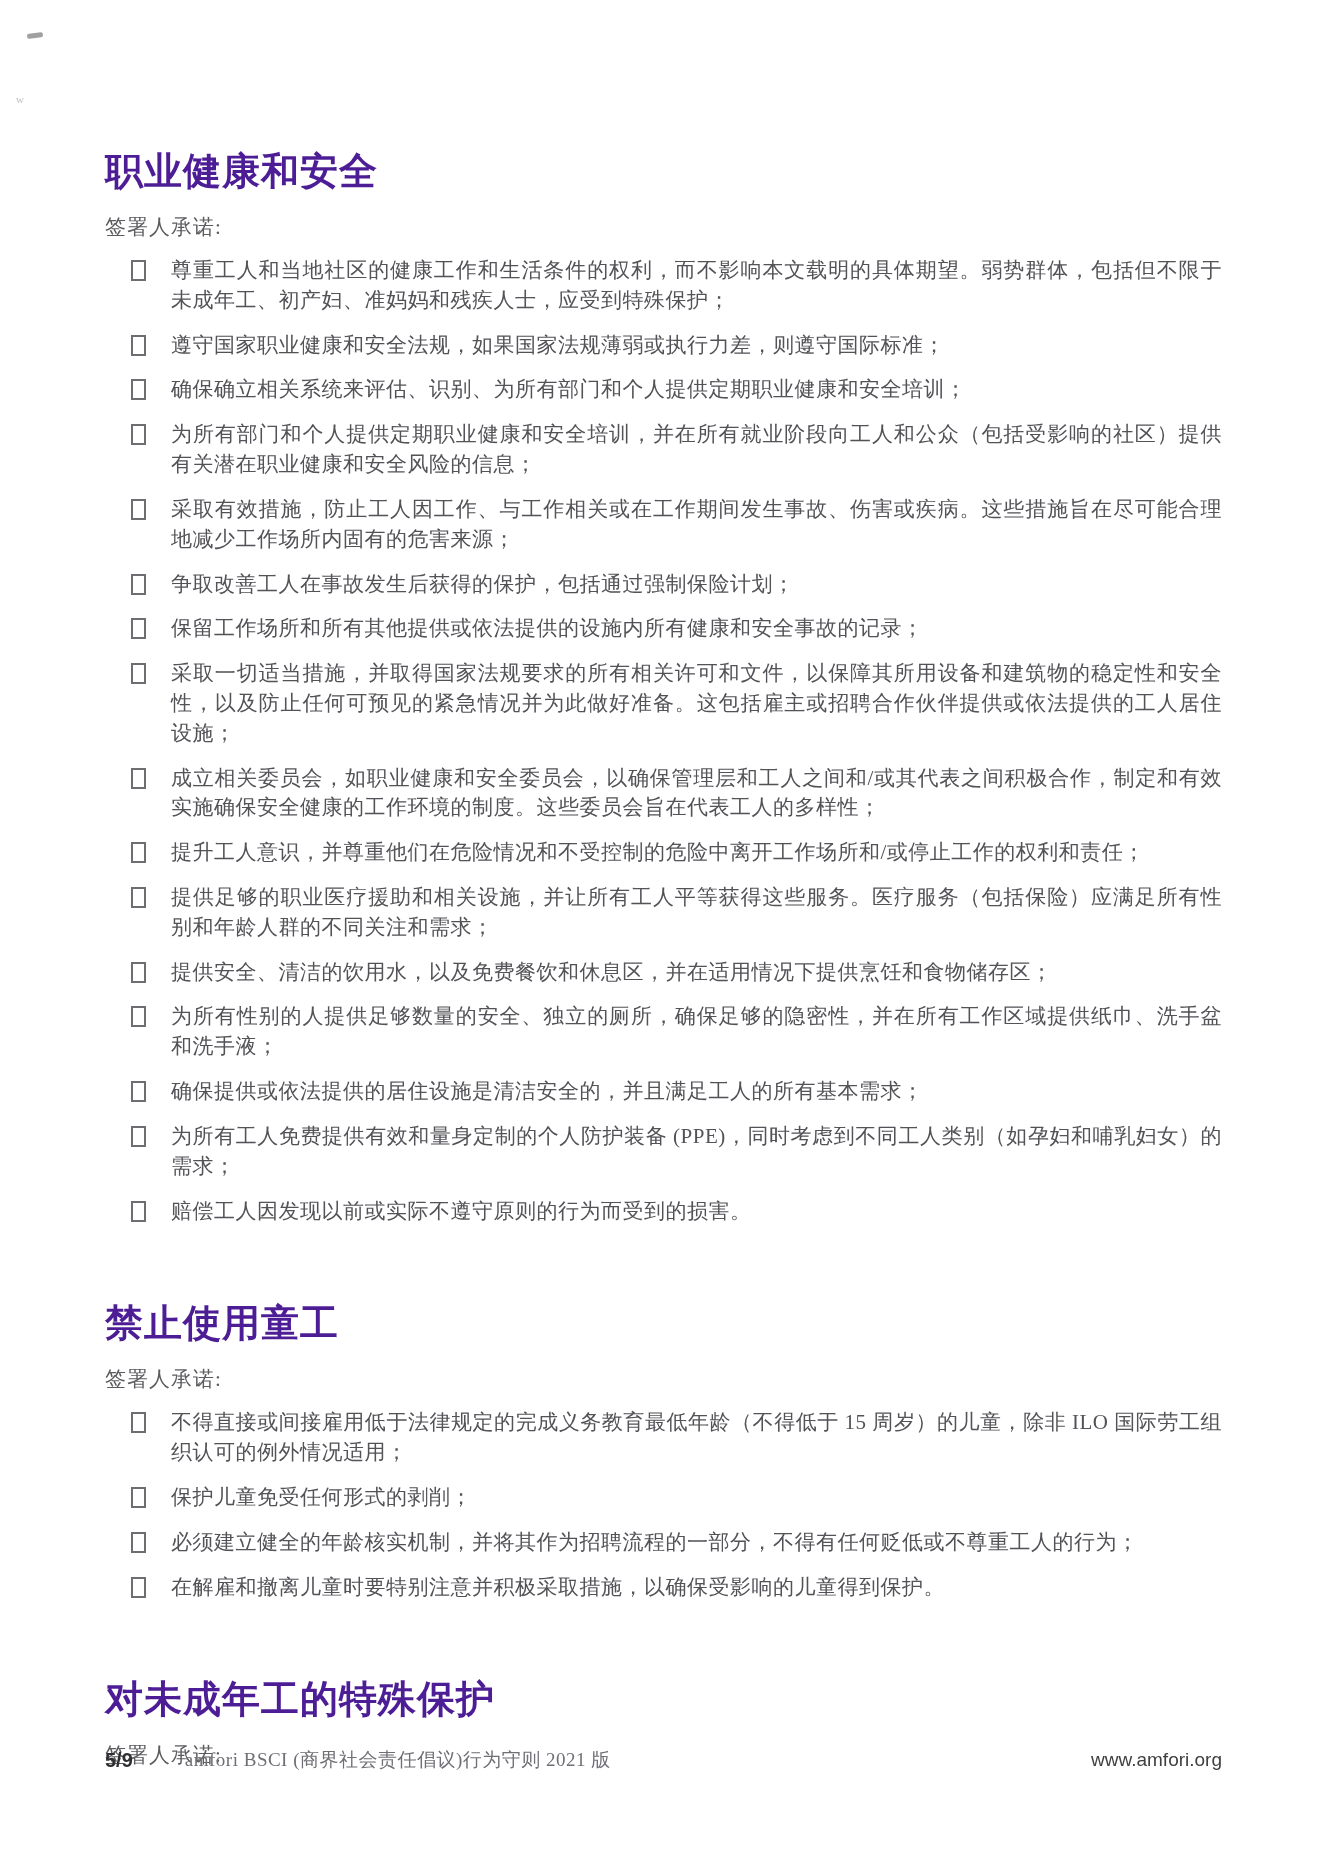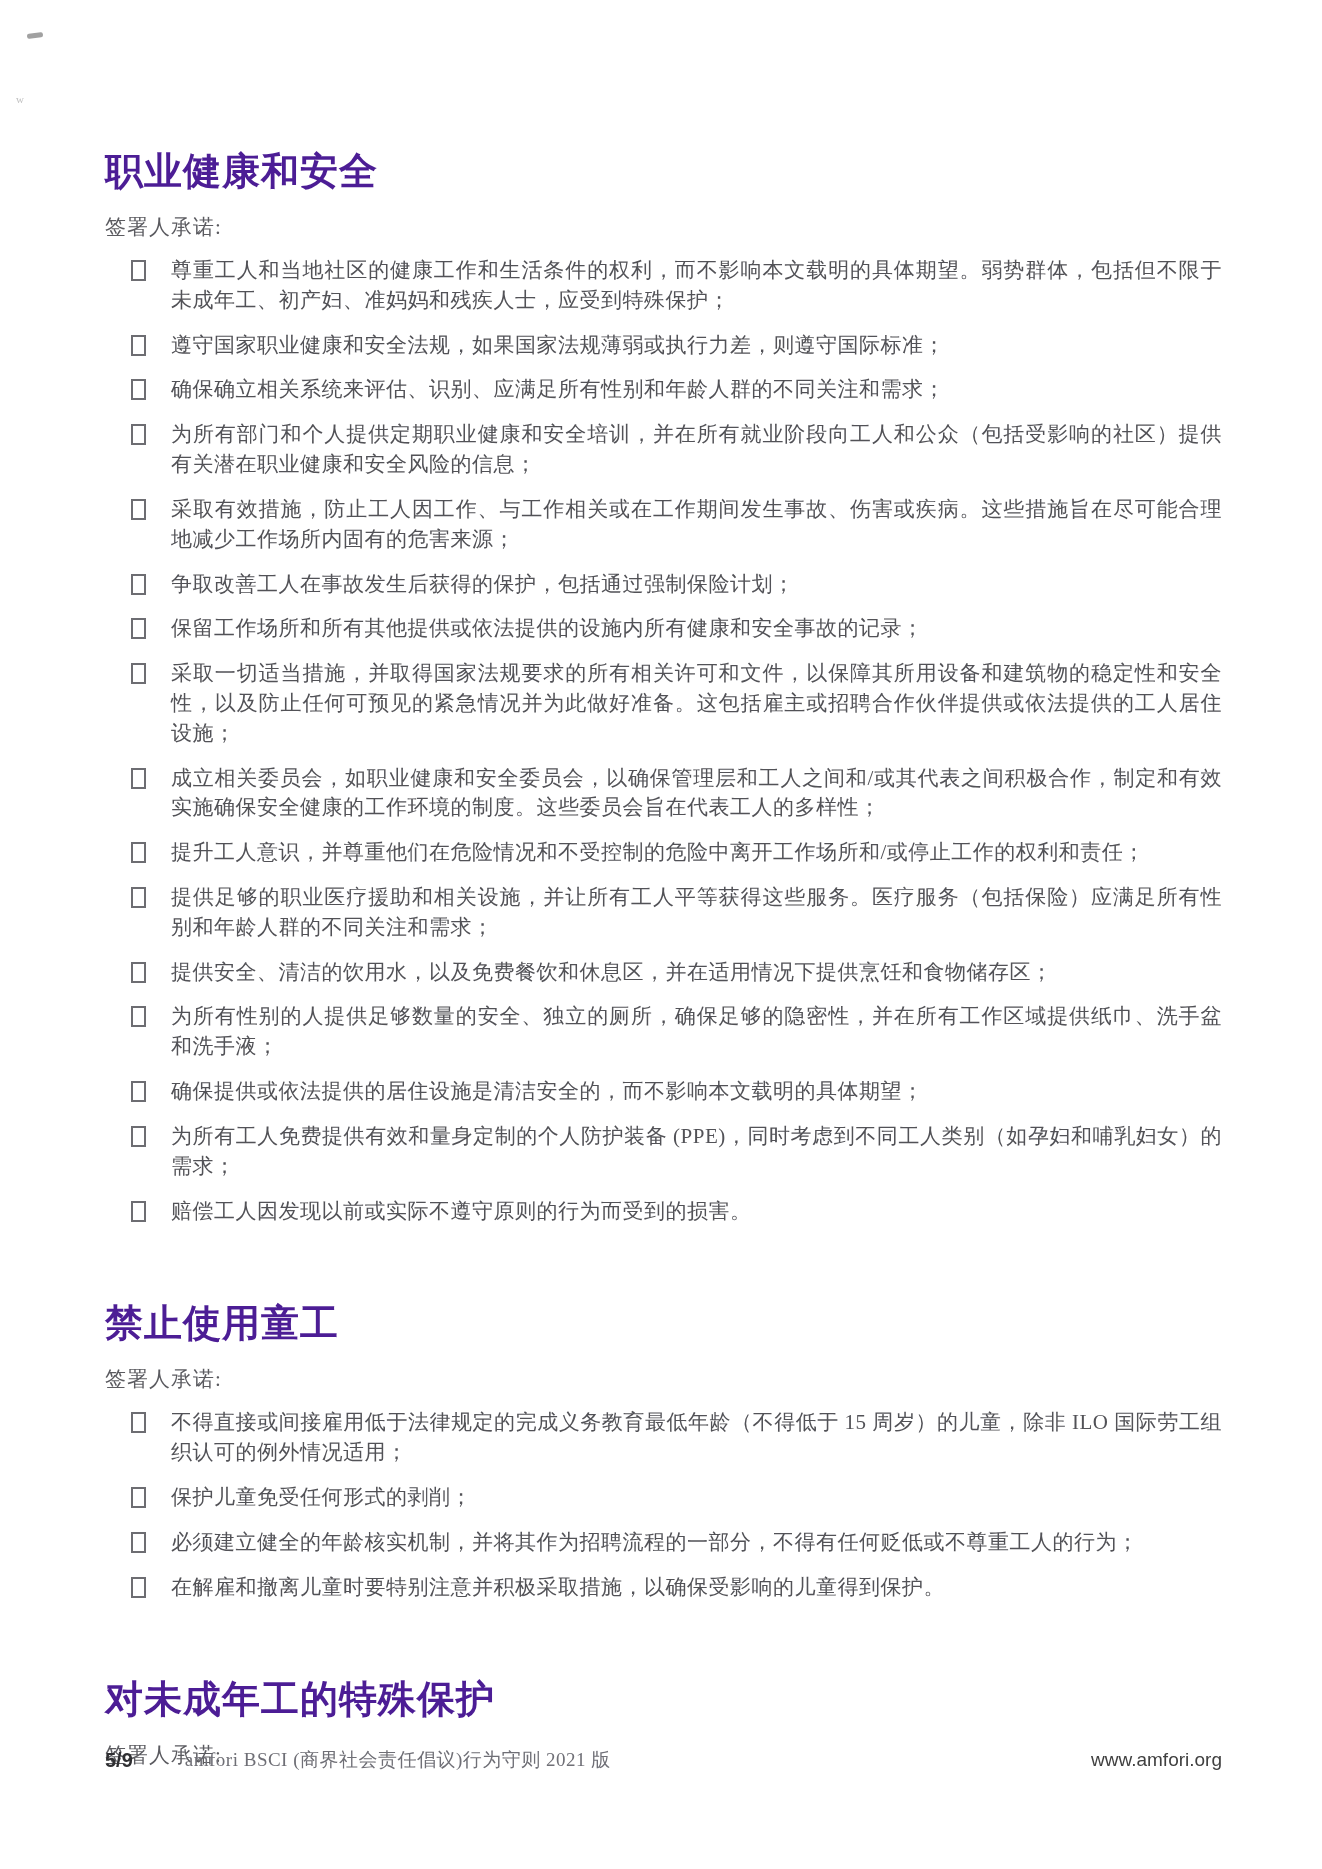--- a/index.html
+++ b/index.html
@@ -99,21 +99,21 @@
           <li>
             <span class="box-glyph"></span>
             <span>尊重工人和当地社区的健康工作和生活条件的权利，而不影响本文载明的具体期望。弱势群体，包括但不限于未成年工、初产妇、准妈妈和残疾人士，应受到特殊保护；</span>
           </li>
           <li>
             <span class="box-glyph"></span>
             <span>遵守国家职业健康和安全法规，如果国家法规薄弱或执行力差，则遵守国际标准；</span>
           </li>
           <li>
             <span class="box-glyph"></span>
-            <span>确保确立相关系统来评估、识别、应满足所有性别和年龄人群的不同关注和需求；</span>
+            <span>确保确立相关系统来评估、识别、为所有部门和个人提供定期职业健康和安全培训；</span>
           </li>
           <li>
             <span class="box-glyph"></span>
             <span>为所有部门和个人提供定期职业健康和安全培训，并在所有就业阶段向工人和公众（包括受影响的社区）提供有关潜在职业健康和安全风险的信息；</span>
           </li>
           <li>
             <span class="box-glyph"></span>
             <span>采取有效措施，防止工人因工作、与工作相关或在工作期间发生事故、伤害或疾病。这些措施旨在尽可能合理地减少工作场所内固有的危害来源；</span>
           </li>
           <li>
@@ -143,21 +143,21 @@
           <li>
             <span class="box-glyph"></span>
             <span>提供安全、清洁的饮用水，以及免费餐饮和休息区，并在适用情况下提供烹饪和食物储存区；</span>
           </li>
           <li>
             <span class="box-glyph"></span>
             <span>为所有性别的人提供足够数量的安全、独立的厕所，确保足够的隐密性，并在所有工作区域提供纸巾、洗手盆和洗手液；</span>
           </li>
           <li>
             <span class="box-glyph"></span>
-            <span>确保提供或依法提供的居住设施是清洁安全的，而不影响本文载明的具体期望；</span>
+            <span>确保提供或依法提供的居住设施是清洁安全的，并且满足工人的所有基本需求；</span>
           </li>
           <li>
             <span class="box-glyph"></span>
             <span>为所有工人免费提供有效和量身定制的个人防护装备 (PPE)，同时考虑到不同工人类别（如孕妇和哺乳妇女）的需求；</span>
           </li>
           <li>
             <span class="box-glyph"></span>
             <span>赔偿工人因发现以前或实际不遵守原则的行为而受到的损害。</span>
           </li>
         </ul>

